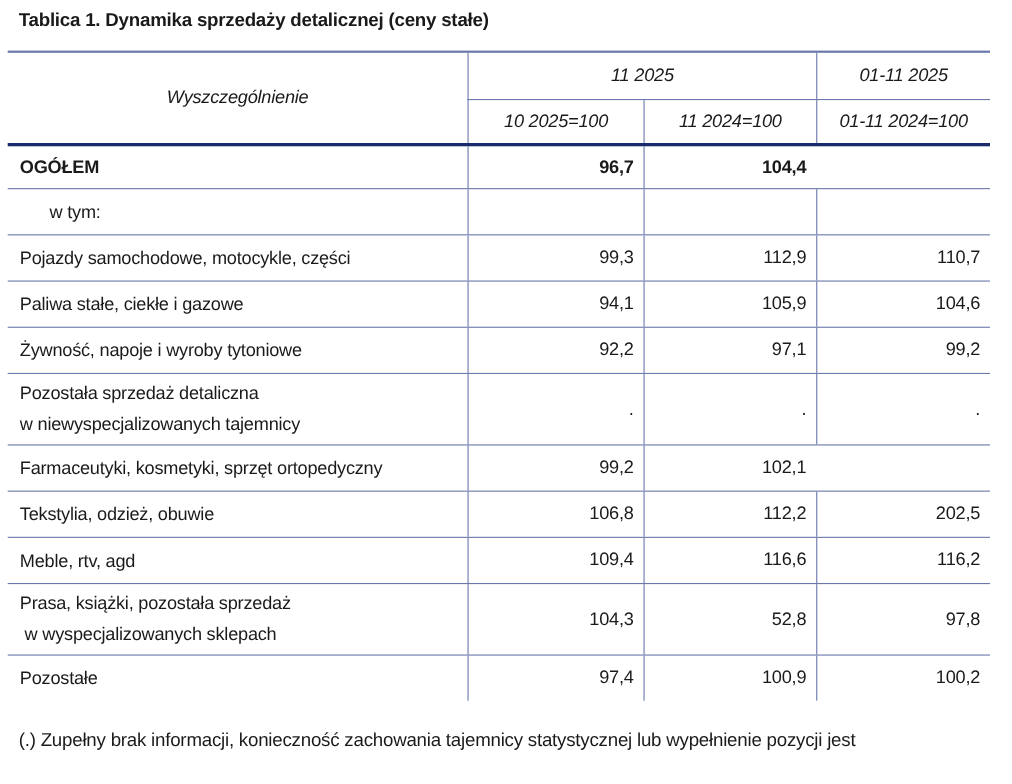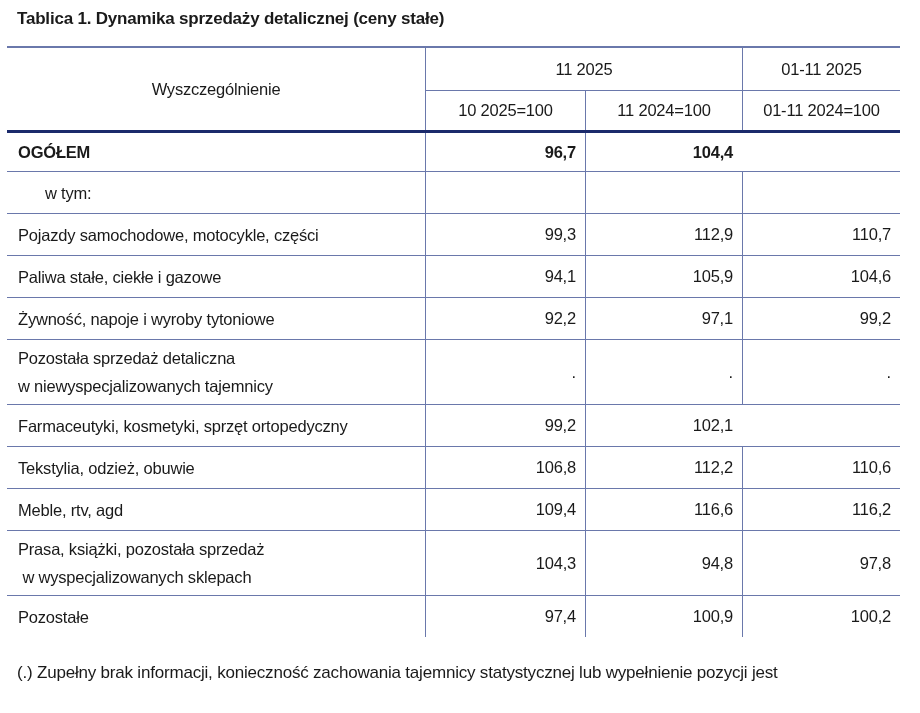--- a/index.html
+++ b/index.html
@@ -34,21 +34,21 @@
     font-size: 16.5px;
     letter-spacing: -0.2px;
   }
   .thead {
     display: grid;
     grid-template-columns: 418px 160px 157px 158px;
     grid-template-rows: 43px 39px;
     border-top: 2px solid var(--grid);
     border-bottom: 3px solid var(--navy);
   }
-  .th { display: flex; align-items: center; justify-content: center; text-align: right; }
+  .th { display: flex; align-items: center; justify-content: center; text-align: right; font-style: italic; }
   .th-label { grid-column: 1; grid-row: 1 / 3; }
   .th-g1 { grid-column: 2 / 4; grid-row: 1; border-left: 1px solid var(--grid); border-bottom: 1px solid var(--grid); }
   .th-g2 { grid-column: 4; grid-row: 1; border-left: 1px solid var(--grid); border-bottom: 1px solid var(--grid); }
   .th-s1 { grid-column: 2; grid-row: 2; border-left: 1px solid var(--grid); }
   .th-s2 { grid-column: 3; grid-row: 2; border-left: 1px solid var(--grid); }
   .th-s3 { grid-column: 4; grid-row: 2; border-left: 1px solid var(--grid); }
   .trow {
     display: grid;
     grid-template-columns: 418px 160px 157px 158px;
     min-height: 42px;
@@ -143,35 +143,35 @@
     <div class="trow">
       <div class="cl">Farmaceutyki, kosmetyki, sprzęt ortopedyczny</div>
       <div class="cn">99,2</div>
       <div class="cn">102,1</div>
     </div>
 
     <div class="trow">
       <div class="cl">Tekstylia, odzież, obuwie</div>
       <div class="cn">106,8</div>
       <div class="cn">112,2</div>
-      <div class="cn">110,6</div>
+      <div class="cn">202,5</div>
     </div>
 
     <div class="trow">
       <div class="cl">Meble, rtv, agd</div>
       <div class="cn">109,4</div>
       <div class="cn">116,6</div>
       <div class="cn">116,2</div>
     </div>
 
     <div class="trow tall">
       <div class="cl">Prasa, książki, pozostała sprzedaż
 &nbsp;w wyspecjalizowanych sklepach</div>
       <div class="cn">104,3</div>
-      <div class="cn">94,8</div>
+      <div class="cn">52,8</div>
       <div class="cn">97,8</div>
     </div>
 
     <div class="trow">
       <div class="cl">Pozostałe</div>
       <div class="cn">97,4</div>
       <div class="cn">100,9</div>
       <div class="cn">100,2</div>
     </div>
 

